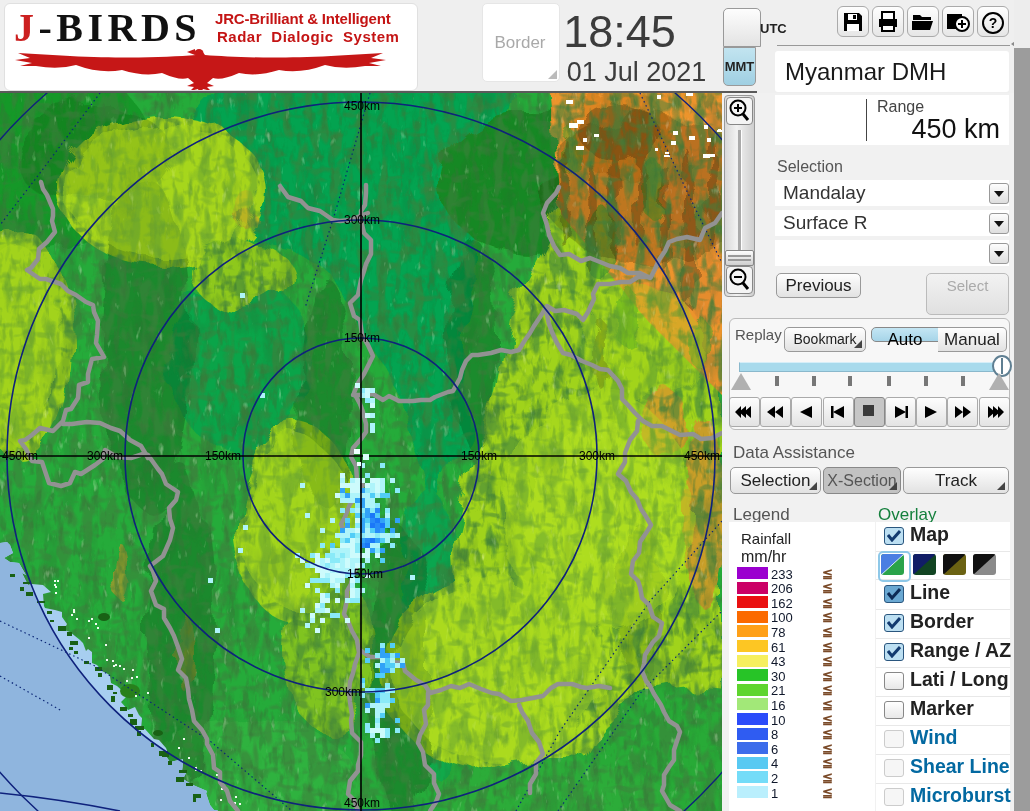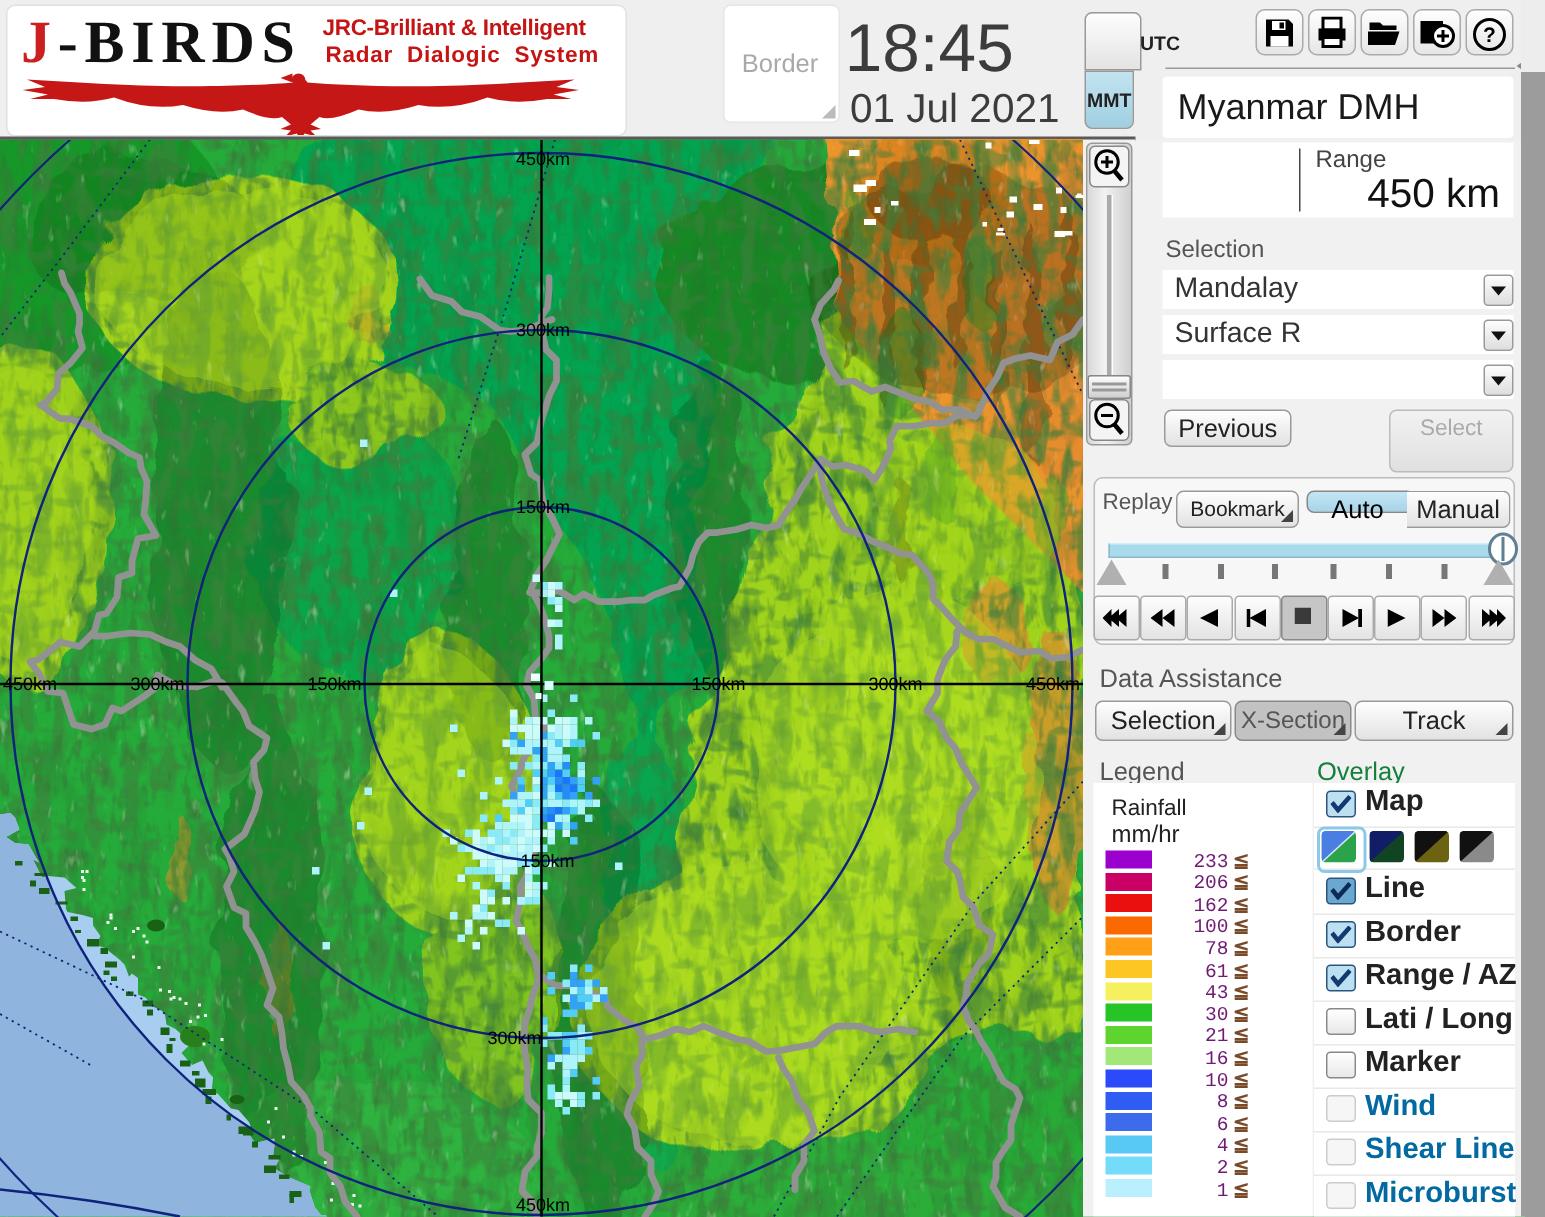--- a/index.html
+++ b/index.html
@@ -79,21 +79,21 @@
 #dalbl{left:733px;top:443px;font-size:17px;color:#555;}
 #locbtn{left:730px;top:467px;width:91px;height:27px;font-size:17px;line-height:25px;}
 #xsecbtn{left:823px;top:467px;width:78px;height:27px;font-size:16px;line-height:25px;background:#c2c2c2;border:1px solid #888;border-radius:5px;box-sizing:border-box;text-align:center;color:#555;}
 #trackbtn{left:903px;top:467px;width:106px;height:27px;font-size:17px;line-height:25px;text-align:center;}
 
 #leglbl{left:733px;top:505px;font-size:17px;color:#555;}
 #legbox{left:729px;top:522px;width:146px;height:289px;background:#fff;}
 #rainlbl{left:12px;top:8px;font-size:15px;color:#222;}
 #mmlbl{left:12px;top:26px;font-size:16px;color:#222;}
 .sw{left:8px;width:31px;height:12px;}
-.lv{left:42px;width:48px;text-align:right;font-size:13px;color:#701a75;font-family:Liberation Mono, monospace;}
+.lv{left:42px;width:48px;text-align:left;font-size:13px;color:#0f172a;}
 .le{left:93px;font-size:13px;color:#7a4a28;font-weight:bold;}
 
 #ovlbl{left:878px;top:505px;font-size:17px;color:#15803d;}
 #ovbox{left:876px;top:522px;width:134px;height:370px;background:#fff;}
 .ovrow{left:0;width:134px;height:29px;border-bottom:1px solid #e8e8e8;}
 .cb{left:8px;top:5px;width:20px;height:18px;border:1px solid #888;border-radius:3px;background:linear-gradient(#fff,#e8e8e8);box-sizing:border-box;}
 .cb.on{background:#bcdff2;border-color:#2a567e;}
 .cb.dis{border-color:#ccc;background:#f6f6f6;}
 .ovtxt{left:34px;top:1px;font-size:19.5px;white-space:nowrap;font-weight:bold;color:#222;}
 .ovtxt.dis{color:#0369a1;}

